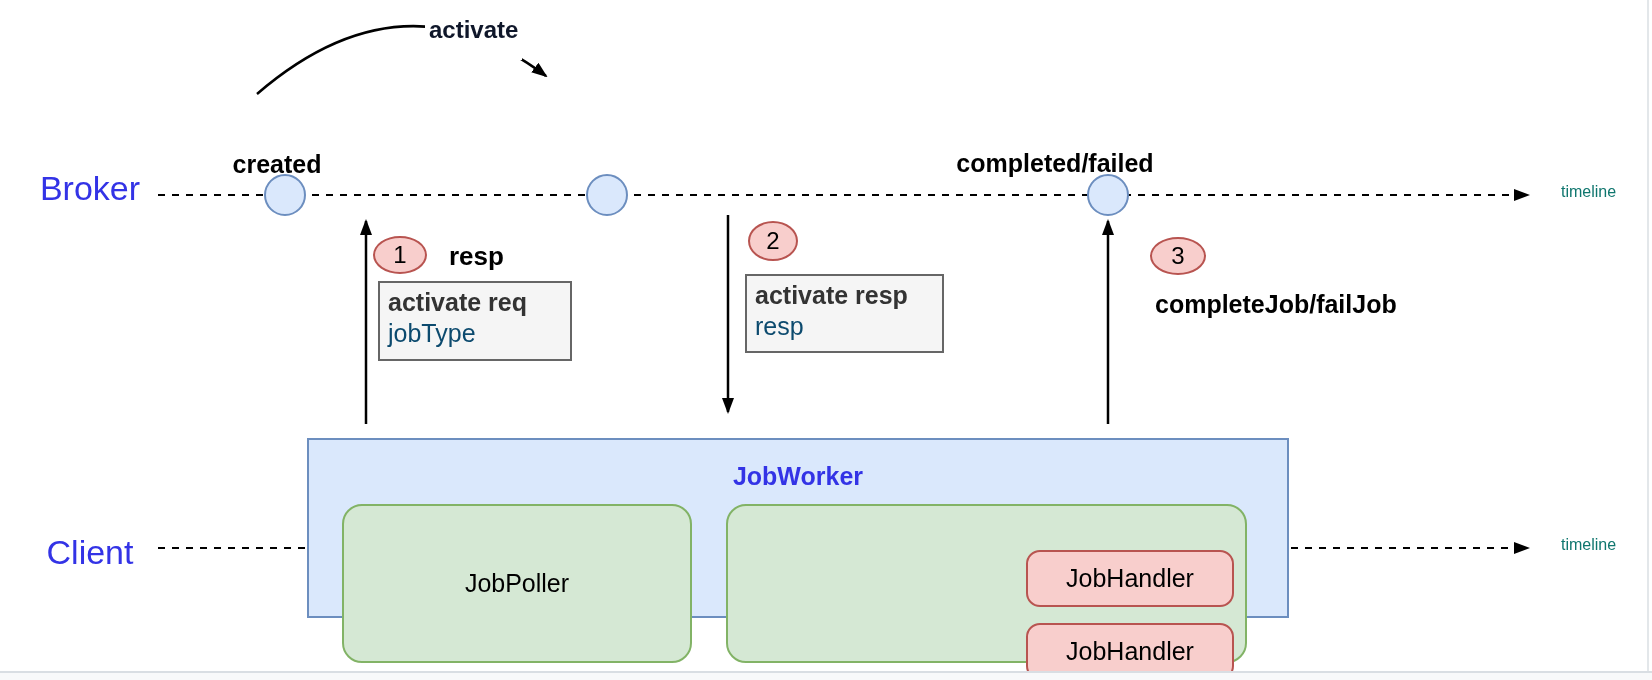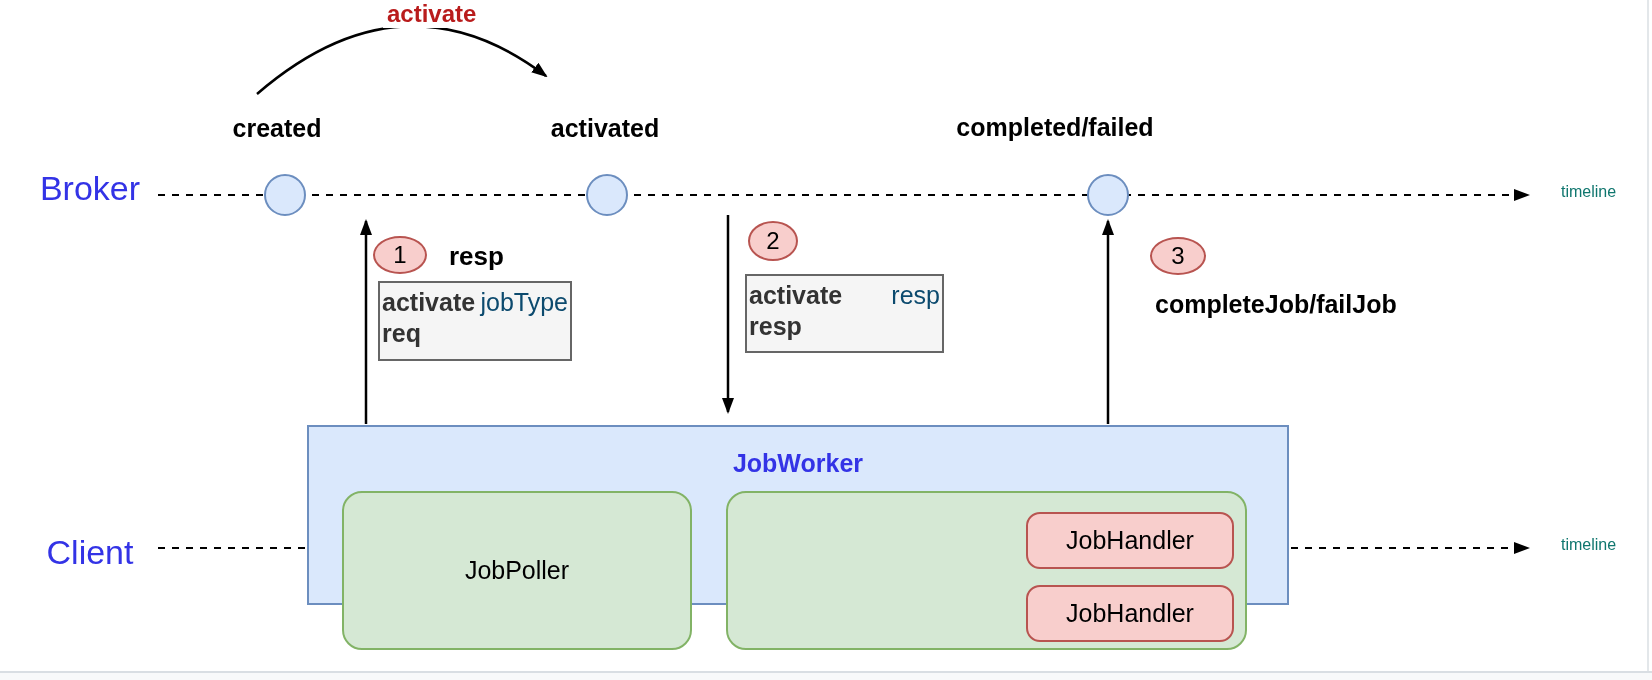--- a/index.html
+++ b/index.html
@@ -12,41 +12,41 @@
   }
   *{box-sizing:border-box; margin:0; padding:0;}
   html,body{width:1652px;height:680px;background:#ffffff;overflow:hidden;
     font-family:"Liberation Sans","DejaVu Sans",sans-serif;}
   .canvas{position:relative;width:1652px;height:680px;background:#ffffff;}
   .abs{position:absolute;}
   svg.layer{position:absolute;left:0;top:0;width:1652px;height:680px;}
 
   .lane-label{font-size:34px;font-weight:normal;color:var(--lane-label);
     width:110px;text-align:center;}
-  .state-label{font-size:25px;font-weight:bold;color:#000;width:300px;text-align:center;}
+  .state-label{font-size:25px;font-weight:bold;color:#000;width:300px;text-align:center;margin-top:36px;}
   .timeline-label{font-size:16px;color:#0f766e;}
-  .arc-label{font-size:24px;font-weight:bold;color:#b91c1c;background:#ffffff;padding:0 4px;}
+  .arc-label{font-size:24px;font-weight:bold;color:#0f172a;background:#ffffff;padding:16px 4px;margin-left:42px;}
 
   .badge{border-radius:50%;background:var(--red-fill);border:2px solid var(--red-stroke);
     display:flex;align-items:center;justify-content:center;font-size:24px;color:#000;}
   .step-label{font-size:26px;font-weight:bold;color:#000;}
 
   .msg-box{background:var(--msg-fill);border:2px solid var(--msg-stroke);
-    padding:4px 2px;display:flex;flex-direction:row;justify-content:flex-start;}
+    padding:4px 8px;display:flex;flex-direction:column;justify-content:flex-start;}
   .msg-title{font-size:25px;font-weight:bold;color:#333333;line-height:1.25;}
   .msg-param{font-size:25px;color:#0c4a6e;line-height:1.25;}
 
   .worker-box{background:var(--blue-fill);border:2px solid var(--blue-stroke);}
   .worker-title{width:100%;text-align:center;font-size:25px;font-weight:bold;
     color:var(--lane-label);}
   .green-node{background:var(--green-fill);border:2px solid var(--green-stroke);
     border-radius:20px;display:flex;align-items:center;font-size:25px;color:#000;}
   .red-node{background:var(--red-fill);border:2px solid var(--red-stroke);
     border-radius:14px;display:flex;align-items:center;justify-content:center;
-    font-size:25px;color:#000;}
+    font-size:25px;color:#000;margin-top:25px;}
 
   .page-edge-bottom{left:0;top:671px;width:1652px;height:2px;background:#d9dee3;}
   .page-edge-right{left:1647px;top:0;width:2px;height:673px;background:#e3e7ea;}
   .page-outside{left:0;top:673px;width:1652px;height:7px;background:#f8f9fa;}
 </style>
 </head>
 <body>
 
 <div class="canvas">
 
@@ -69,21 +69,20 @@
     <path d="M1108,424 V221" stroke="#000" stroke-width="2.5" fill="none" marker-end="url(#arr)"></path>
 
     <circle cx="285" cy="195" r="20" fill="var(--blue-fill)" stroke="var(--blue-stroke)" stroke-width="2"></circle>
     <circle cx="607" cy="195" r="20" fill="var(--blue-fill)" stroke="var(--blue-stroke)" stroke-width="2"></circle>
     <circle cx="1108" cy="195" r="20" fill="var(--blue-fill)" stroke="var(--blue-stroke)" stroke-width="2"></circle>
   </svg>
 
   <div class="abs arc-label" style="left:383px;top:0px;">activate</div>
 
   <div class="abs state-label" style="left:127px;top:114px;">created</div>
-  <div class="abs state-label" style="left:455px;top:114px;">activated</div>
   <div class="abs state-label" style="left:905px;top:113px;">completed/failed</div>
 
   <div class="abs lane-label" style="left:35px;top:169px;">Broker</div>
   <div class="abs lane-label" style="left:35px;top:533px;">Client</div>
 
   <div class="abs timeline-label" style="left:1561px;top:183px;">timeline</div>
   <div class="abs timeline-label" style="left:1561px;top:536px;">timeline</div>
 
   <div class="abs badge" style="left:373px;top:236px;width:54px;height:38px;">1</div>
   <div class="abs step-label" style="left:449px;top:241px;">resp</div>
@@ -94,21 +93,21 @@
 
   <div class="abs badge" style="left:748px;top:221px;width:50px;height:40px;">2</div>
   <div class="abs msg-box" style="left:745px;top:274px;width:199px;height:79px;">
     <div class="msg-title">activate resp</div>
     <div class="msg-param">resp</div>
   </div>
 
   <div class="abs badge" style="left:1150px;top:237px;width:56px;height:38px;">3</div>
   <div class="abs step-label" style="left:1155px;top:290px;font-size:25px;">completeJob/failJob</div>
 
-  <div class="abs worker-box" style="left:307px;top:425px;width:982px;height:180px;">
+  <div class="abs worker-box" style="left:307px;top:438px;width:982px;height:180px;">
     <div class="abs worker-title" style="left:0;top:22px;">JobWorker</div>
 
     <div class="abs green-node" style="left:33px;top:64px;width:350px;height:159px;justify-content:center;">JobPoller</div>
 
     <div class="abs green-node" style="left:417px;top:64px;width:521px;height:159px;padding-left:16px;">
       <div class="abs red-node" style="left:298px;top:19px;width:208px;height:57px;">JobHandler</div>
       <div class="abs red-node" style="left:298px;top:92px;width:208px;height:57px;">JobHandler</div>
     </div>
   </div>
 

